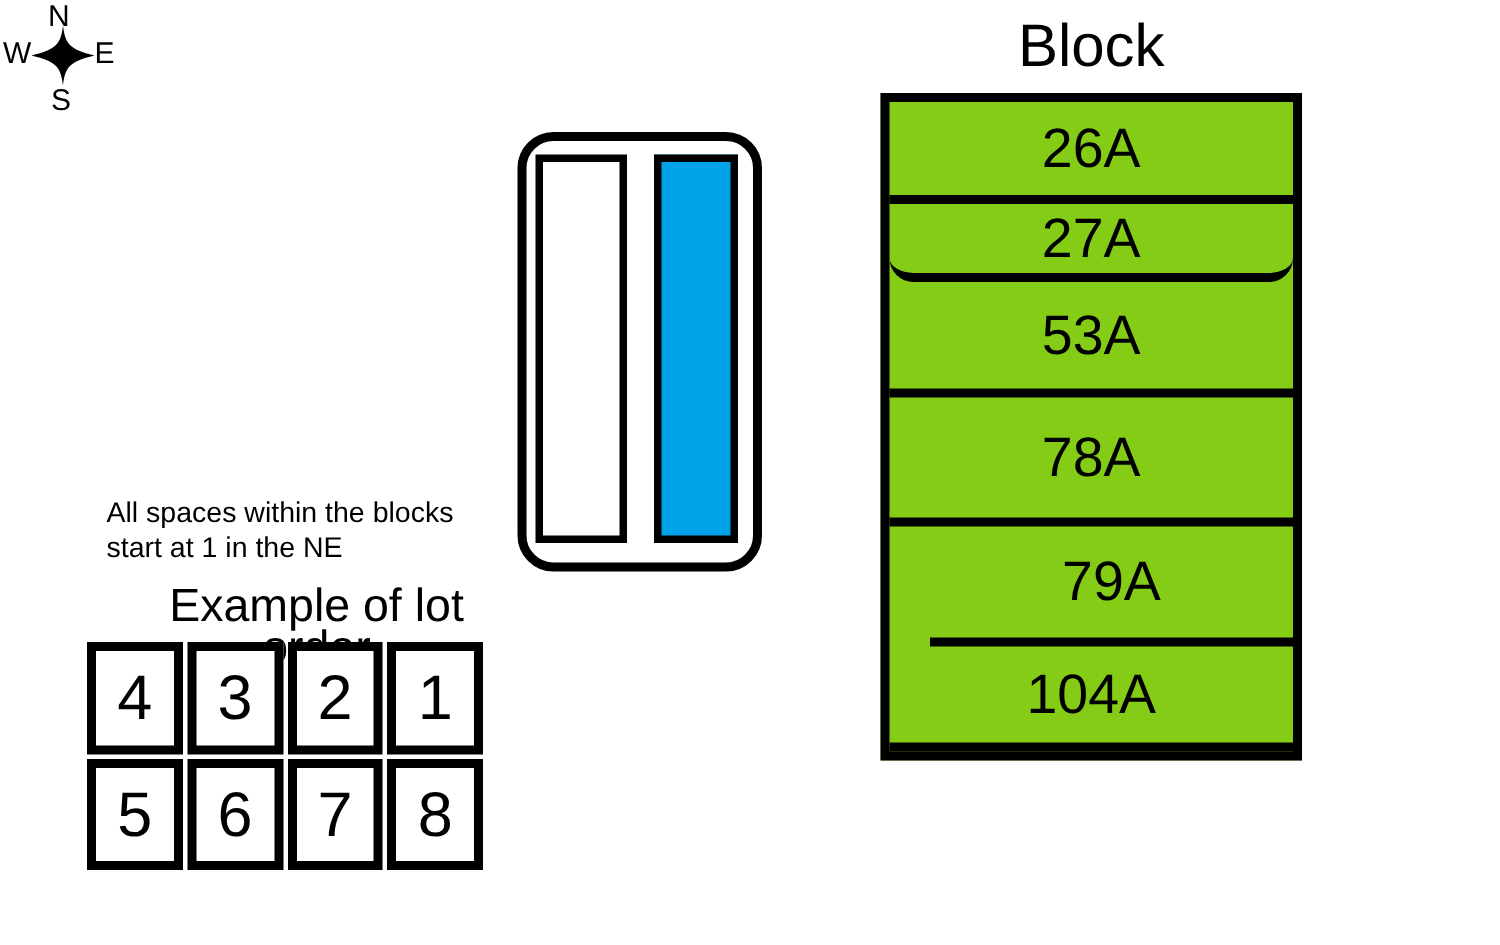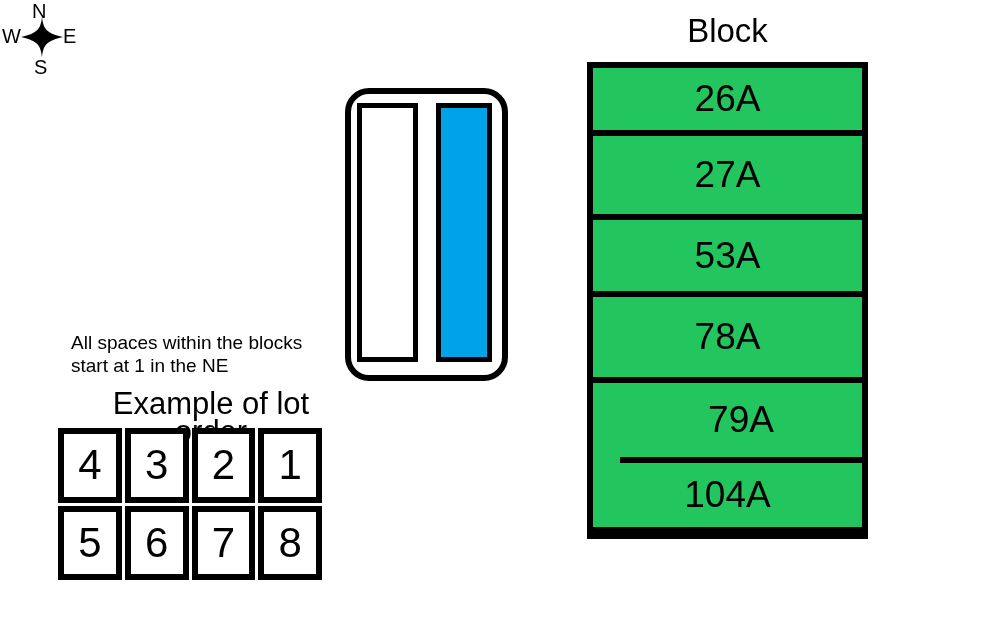--- a/index.html
+++ b/index.html
@@ -59,33 +59,33 @@
   }
   .lot-cell {
     border: 6px solid #000; box-sizing: border-box; background: #fff;
     display: flex; align-items: center; justify-content: center;
     font-size: 42px;
   }
 
   
   .block-title {
     position: absolute; left: 587px; top: 13px; width: 281px;
-    text-align: center; font-size: 33px; line-height: 36px;
+    text-align: center; font-size: 40px; line-height: 36px;
   }
   .block-table {
     position: absolute; left: 587px; top: 62px; width: 281px;
-    border: 6px solid #000; box-sizing: border-box; background: #22c55e;
+    border: 6px solid #000; box-sizing: border-box; background: #84cc16;
   }
   .block-row {
     border-bottom: 6px solid #000; box-sizing: border-box;
     display: flex; align-items: center; justify-content: center;
     font-size: 37px;
   }
   .block-row:nth-child(1) { height: 68px; }
-  .block-row:nth-child(2) { height: 84px; }
+  .block-row:nth-child(2) { height: 52px; border-radius: 16px; }
   .block-row:nth-child(3) { height: 77px; }
   .block-row:nth-child(4) { height: 86px; }
   .block-row:nth-child(5) { height: 80px; margin-left: 27px; }
   .block-row:nth-child(6) { height: 70px; }
   .block-row:nth-child(7) { height: 76px; border-bottom: none; padding-left: 27px; }
 </style>
 </head>
 <body>
 
 <div class="canvas">

